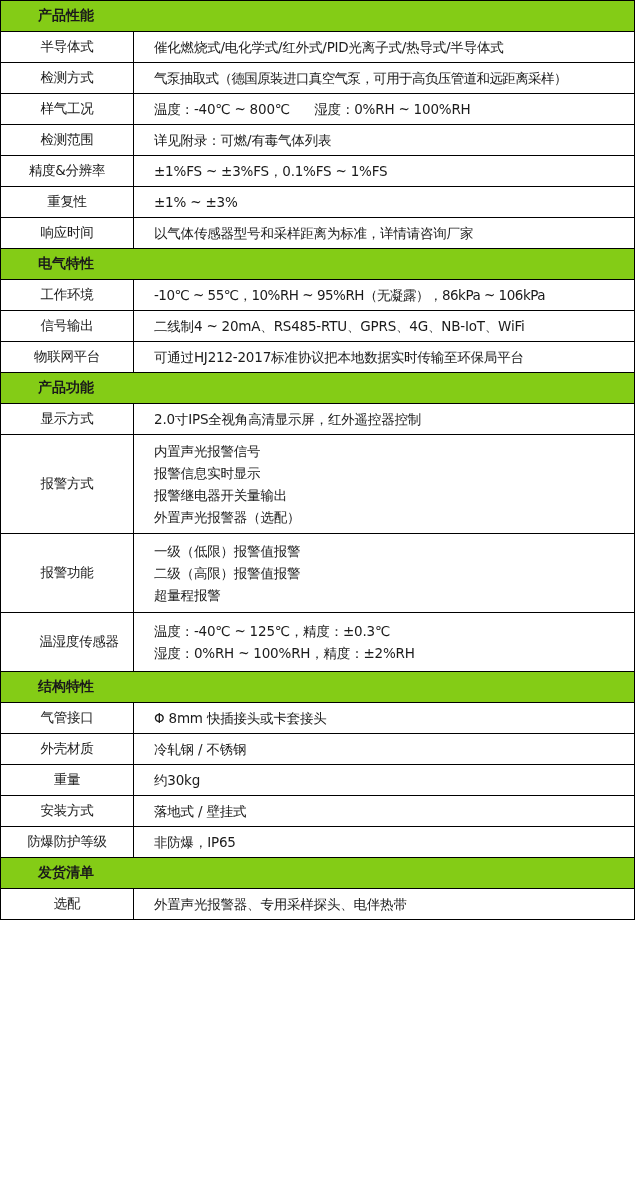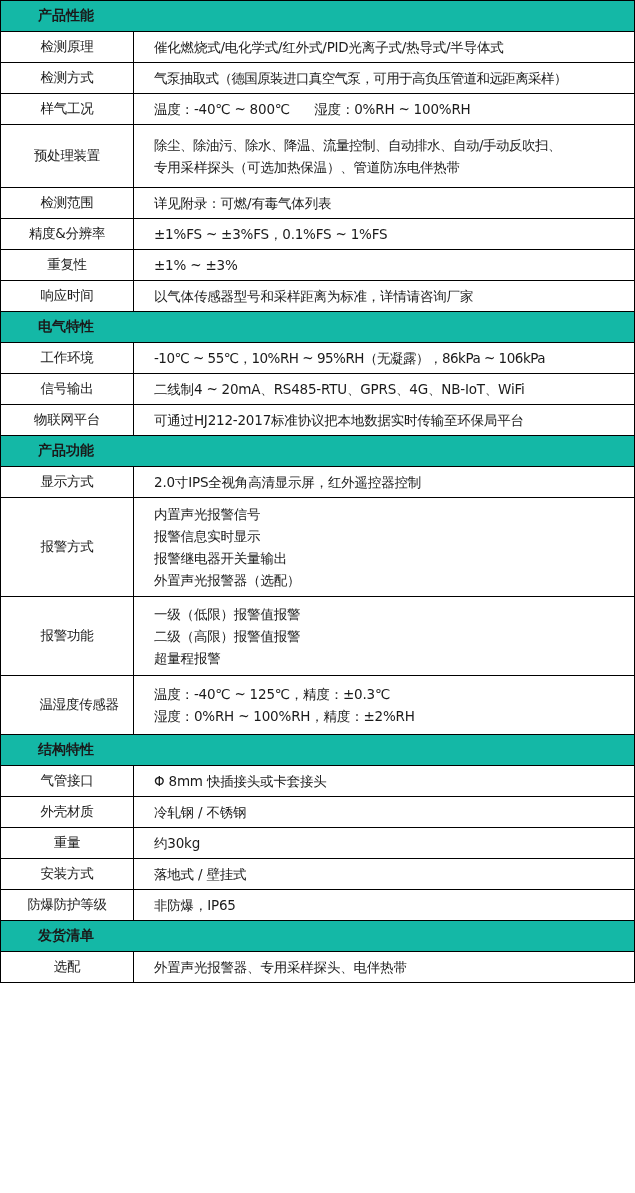--- a/index.html
+++ b/index.html
@@ -21,21 +21,21 @@
       font-size: 13.5px;
     }
     table.spec td {
       border: 1.5px solid #000;
       padding: 0;
       vertical-align: middle;
     }
     col.c1 { width: 133px; }
     col.c2 { width: 501px; }
     tr.section td {
-      background: #14b8a6;
+      background: #84cc16;
       font-weight: bold;
       font-size: 14px;
       padding-left: 37px;
       height: 30px;
     }
     td.label {
       text-align: center;
       white-space: nowrap;
       letter-spacing: -0.3px;
     }
@@ -59,43 +59,36 @@
   <colgroup>
       <col class="c1">
       <col class="c2">
     </colgroup>
   <tbody>
 
     <tr class="section">
       <td colspan="2">产品性能</td>
     </tr>
     <tr class="h32">
-      <td class="label">检测原理</td>
+      <td class="label">半导体式</td>
       <td class="value">
           <span class="line">催化燃烧式/电化学式/红外式/PID光离子式/热导式/半导体式</span>
         </td>
     </tr>
     <tr class="h32">
       <td class="label">检测方式</td>
       <td class="value">
           <span class="line" style="letter-spacing:-0.6px">气泵抽取式（德国原装进口真空气泵，可用于高负压管道和远距离采样）</span>
         </td>
     </tr>
     <tr class="h32">
       <td class="label">样气工况</td>
       <td class="value">
           <span class="line" style="white-space:pre">温度：-40℃ ~ 800℃      湿度：0%RH ~ 100%RH</span>
         </td>
-    </tr>
-    <tr class="h64">
-      <td class="label">预处理装置</td>
-      <td class="value">
-        <span class="line" style="letter-spacing:-0.5px">除尘、除油污、除水、降温、流量控制、自动排水、自动/手动反吹扫、</span>
-        <span class="line">专用采样探头（可选加热保温）、管道防冻电伴热带</span>
-      </td>
     </tr>
     <tr class="h32">
       <td class="label">检测范围</td>
       <td class="value">
           <span class="line">详见附录：可燃/有毒气体列表</span>
         </td>
     </tr>
     <tr class="h32">
       <td class="label">精度&amp;分辨率</td>
       <td class="value">

